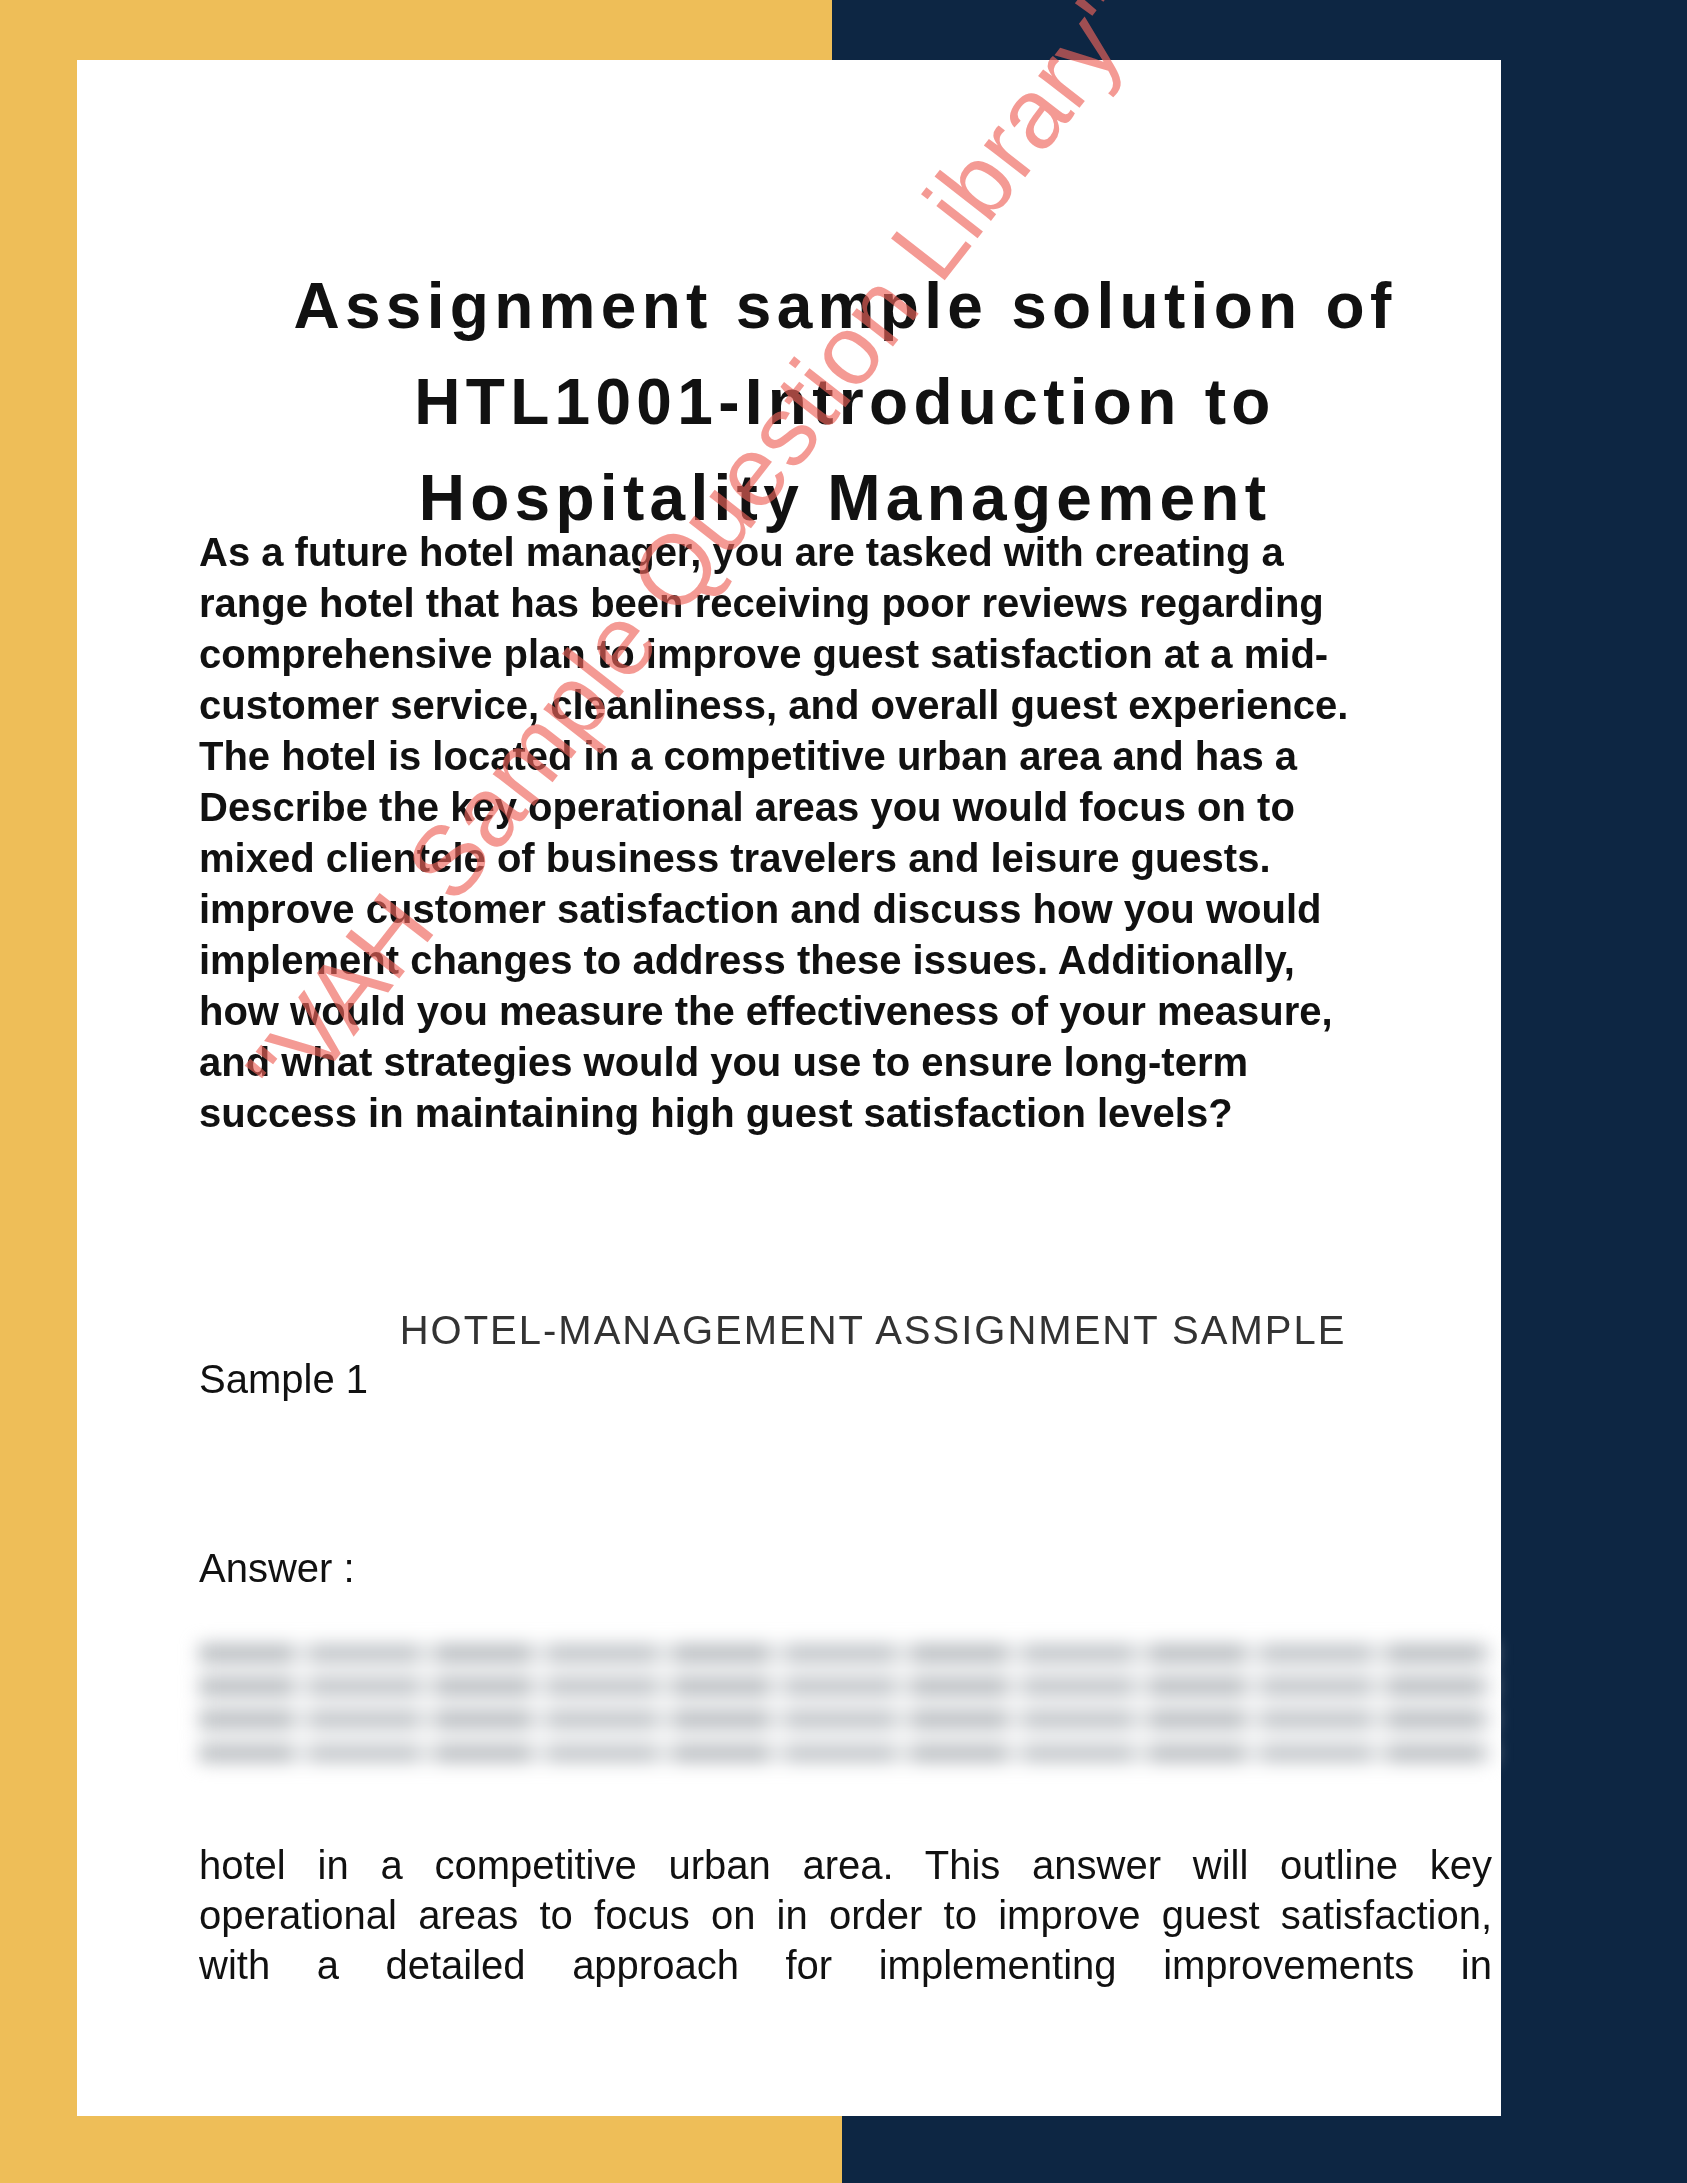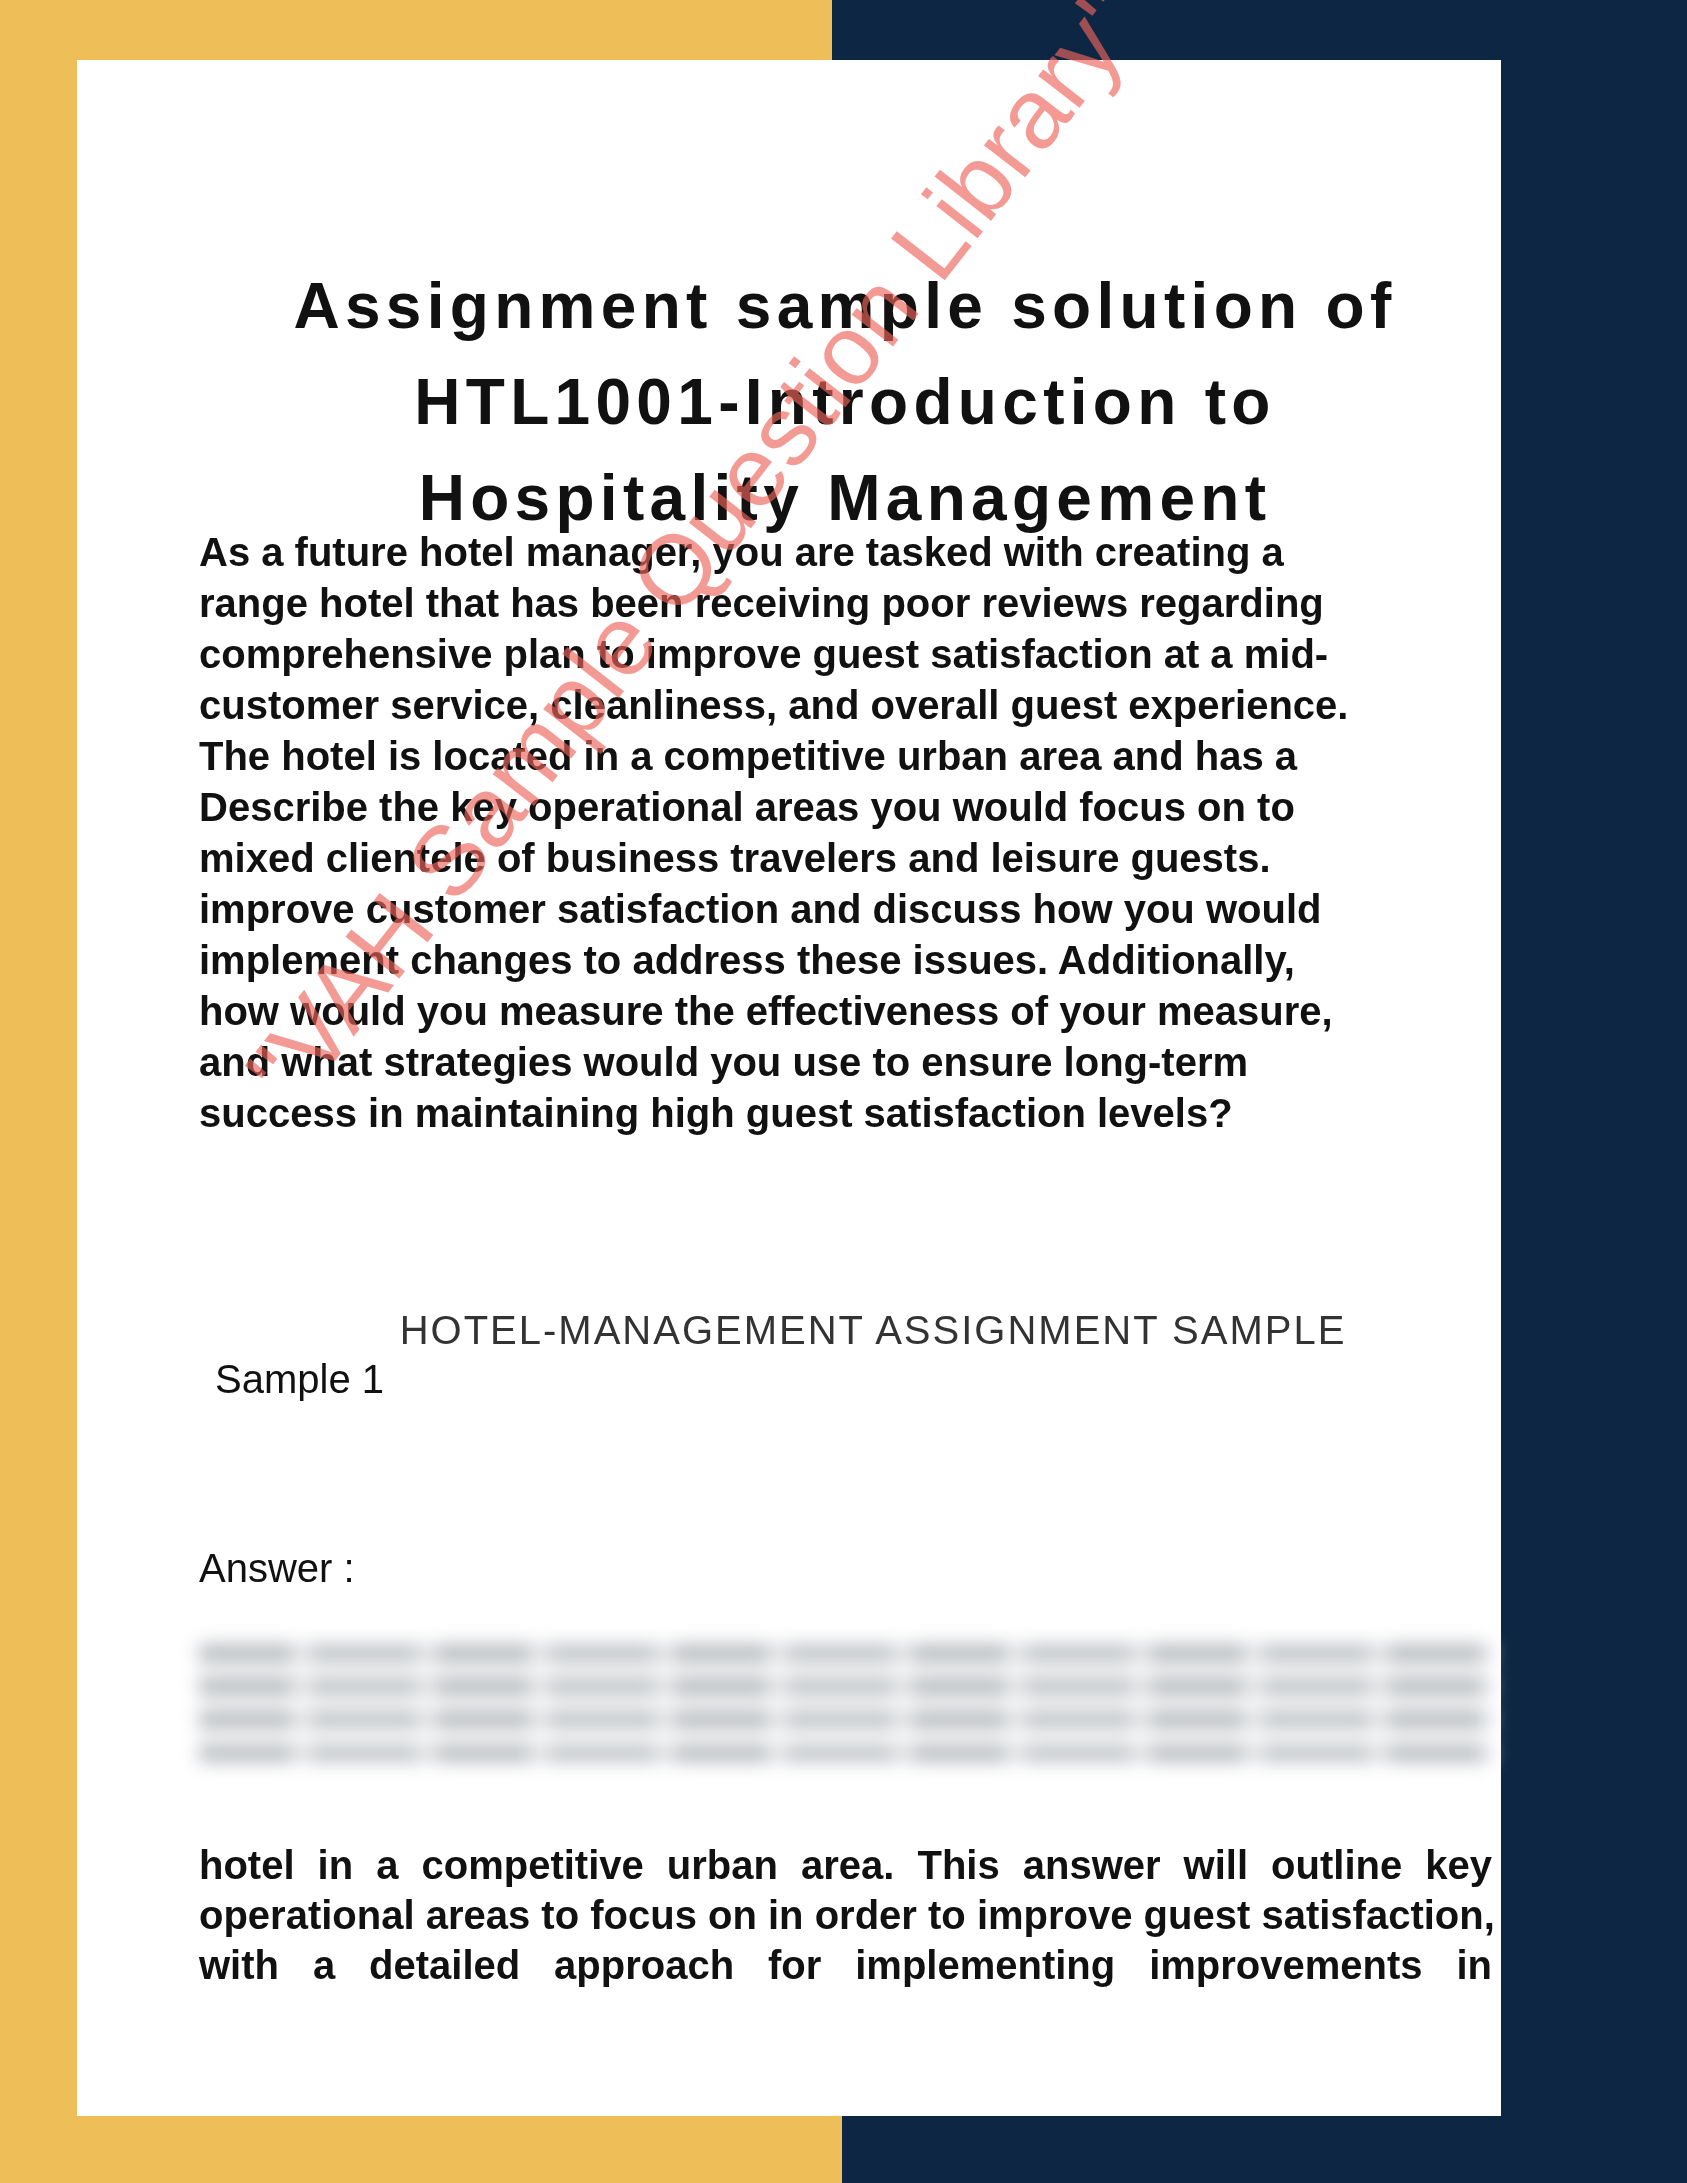--- a/index.html
+++ b/index.html
@@ -23,37 +23,37 @@
   .title div { white-space: nowrap; }
   .prompt {
     position: absolute; left: 122px; top: 455px; width: 1363px;
     font-weight: bold; font-size: 40px; line-height: 51px; color: #111; margin-top: 12px;
   }
   .prompt div { white-space: nowrap; }
   .section-heading {
     position: absolute; left: 0; top: 1248px; width: 1536px; text-align: center;
     font-size: 40px; letter-spacing: 2px; color: #333; padding-left: 28px;
   }
-  .sample-label { position: absolute; left: 138px; top: 1297px; font-size: 40px; color: #111; }
+  .sample-label { position: absolute; left: 122px; top: 1297px; font-size: 40px; color: #111; }
   .q-bar {
     position: absolute; left: 117px; top: 1353px; width: 1300px; height: 126px;
     background: #0e646d; display: flex; align-items: center; justify-content: center;
     color: #ffffff; font-size: 40px;
   }
   .answer-label { position: absolute; left: 122px; top: 1486px; font-size: 40px; color: #111; }
   .blurred {
     position: absolute; left: 122px; top: 1575px; width: 1293px; height: 172px;
     filter: blur(9.3px);
   }
   .blurred .bl { height: 18.5px; margin: 9.3px 0 14.6px 0; background: repeating-linear-gradient(90deg, #b8bcc0 0 93px, #e2e4e6 93px 112px, #c0c4c8 112px 218px, #dfe1e3 218px 238px); }
   .answer-text {
     position: absolute; left: 122px; top: 1780px; width: 1293px;
     font-size: 40px; line-height: 50px; color: #111; text-align: justify;
   }
-  .answer-text div { text-align-last: justify; white-space: nowrap; font-weight: bold; }
+  .answer-text div { text-align-last: justify; white-space: nowrap; }
   .watermark {
     position: absolute; left: 192px; top: 973px; transform-origin: left center;
     transform: rotate(-52deg); font-size: 99px; white-space: nowrap;
     color: rgba(238, 100, 90, 0.65); pointer-events: none;
   }
 </style>
 </head>
 <body>
 
 <div class="bg-yellow-top"></div>

